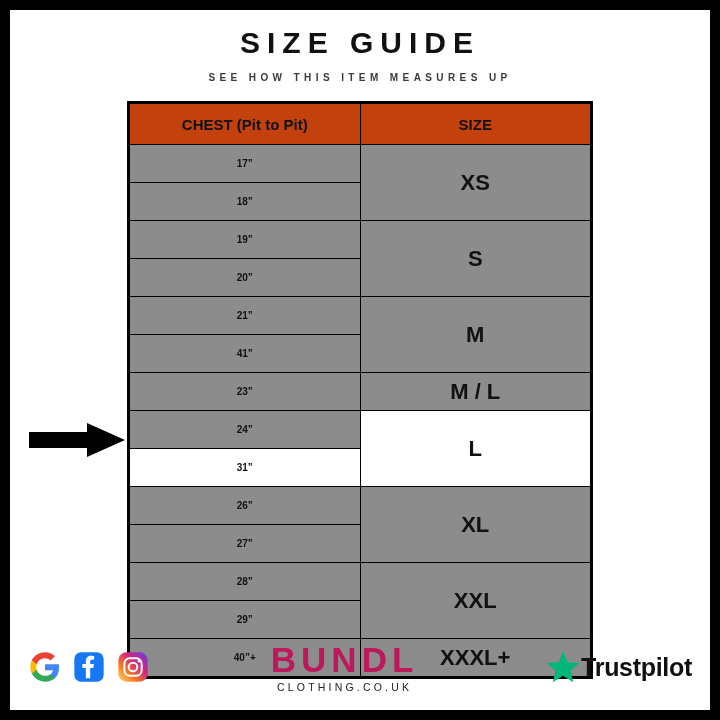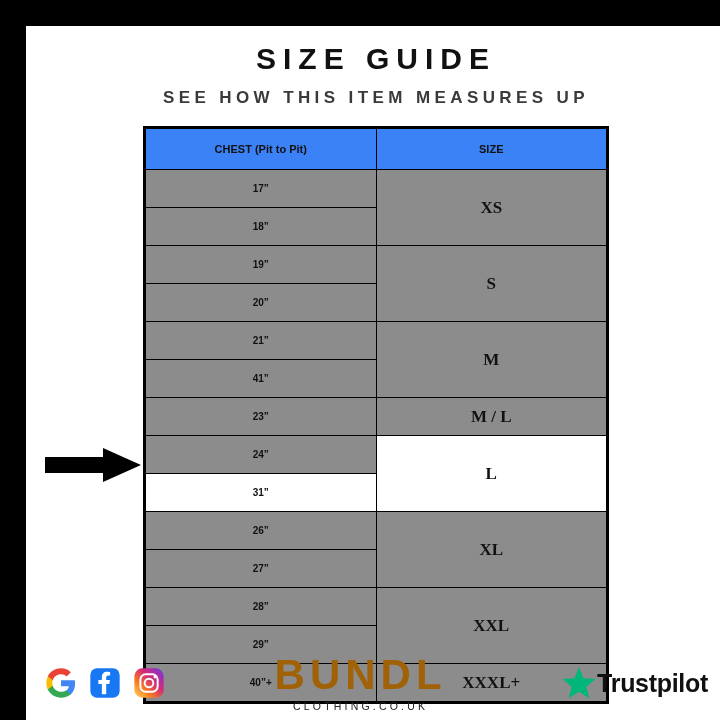--- a/index.html
+++ b/index.html
@@ -11,21 +11,21 @@
     height: 720px;
     background: #000000;
     font-family: "Liberation Sans", sans-serif;
     overflow: hidden;
   }
   #page {
     position: relative;
     width: 688px;
     height: 720px;
     box-sizing: border-box;
-    padding: 26px;
+    padding: 10px;
     background: #000000;
   }
   #card {
     position: relative;
     width: 700px;
     height: 700px;
     background: #ffffff;
     box-sizing: border-box;
     display: flex;
     flex-direction: column;
@@ -34,21 +34,21 @@
   #title {
     margin-top: 16px;
     font-size: 30px;
     font-weight: bold;
     letter-spacing: 7px;
     color: #111111;
     text-align: center;
   }
   #subtitle {
     margin-top: 12px;
-    font-size: 17px;
+    font-size: 10px;
     font-weight: bold;
     letter-spacing: 4.4px;
     color: #3a3a3a;
     text-align: center;
   }
   #table-wrap {
     position: relative;
     margin-top: 18px;
     width: 466px;
   }
@@ -59,32 +59,31 @@
     border: 3px solid #000000;
   }
   table.size-table td {
     border: 1px solid #000000;
     text-align: center;
     vertical-align: middle;
     font-weight: bold;
     color: #111111;
   }
   td.head {
-    background: #3b82f6;
-    font-size: 11px;
+    background: #c2410c;
+    font-size: 15px;
     height: 38px;
   }
   td.chest {
     width: 192px;
     height: 35px;
     font-size: 10px;
   }
   td.size {
-    font-size: 17px;
-    font-family: Liberation Serif, serif;
+    font-size: 22px;
   }
   .grey {
     background: #8c8c8c;
   }
   .white {
     background: #ffffff;
   }
   #arrow {
     position: absolute;
     left: -98px;
@@ -114,24 +113,24 @@
     height: 34px;
     display: flex;
     align-items: center;
     justify-content: center;
   }
   #brand {
     text-align: center;
     margin-left: -6px;
   }
   #brand-name {
-    font-size: 42px;
+    font-size: 35px;
     font-weight: bold;
     letter-spacing: 5px;
-    color: #a16207;
+    color: #be185d;
     line-height: 1;
   }
   #brand-sub {
     margin-top: 4px;
     font-size: 10.5px;
     font-weight: normal;
     letter-spacing: 3.2px;
     color: #222222;
   }
   #trustpilot {

